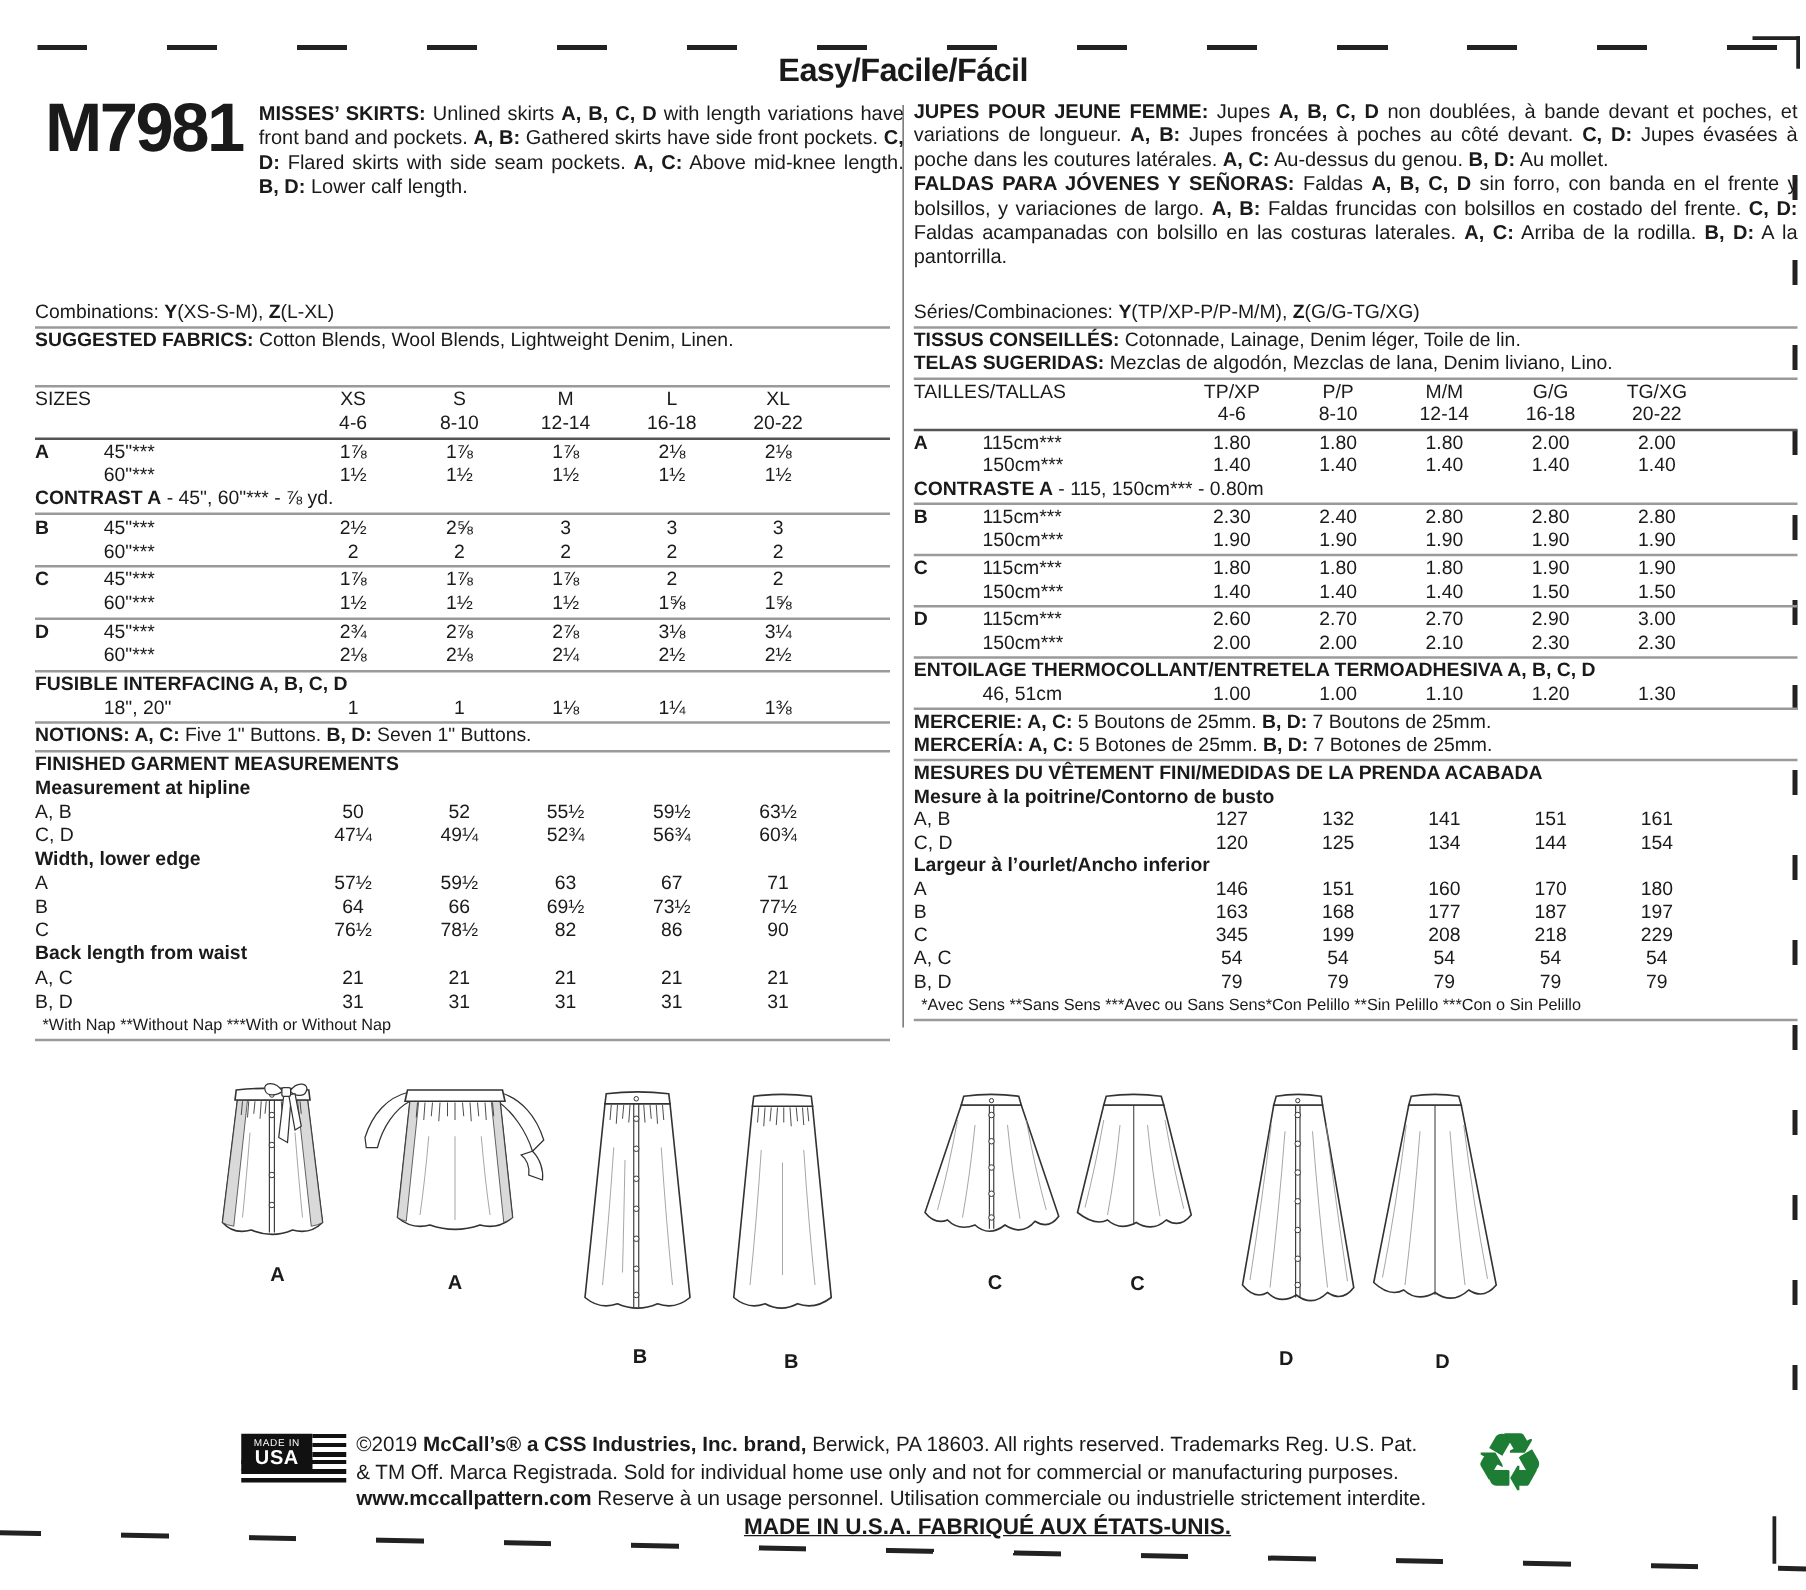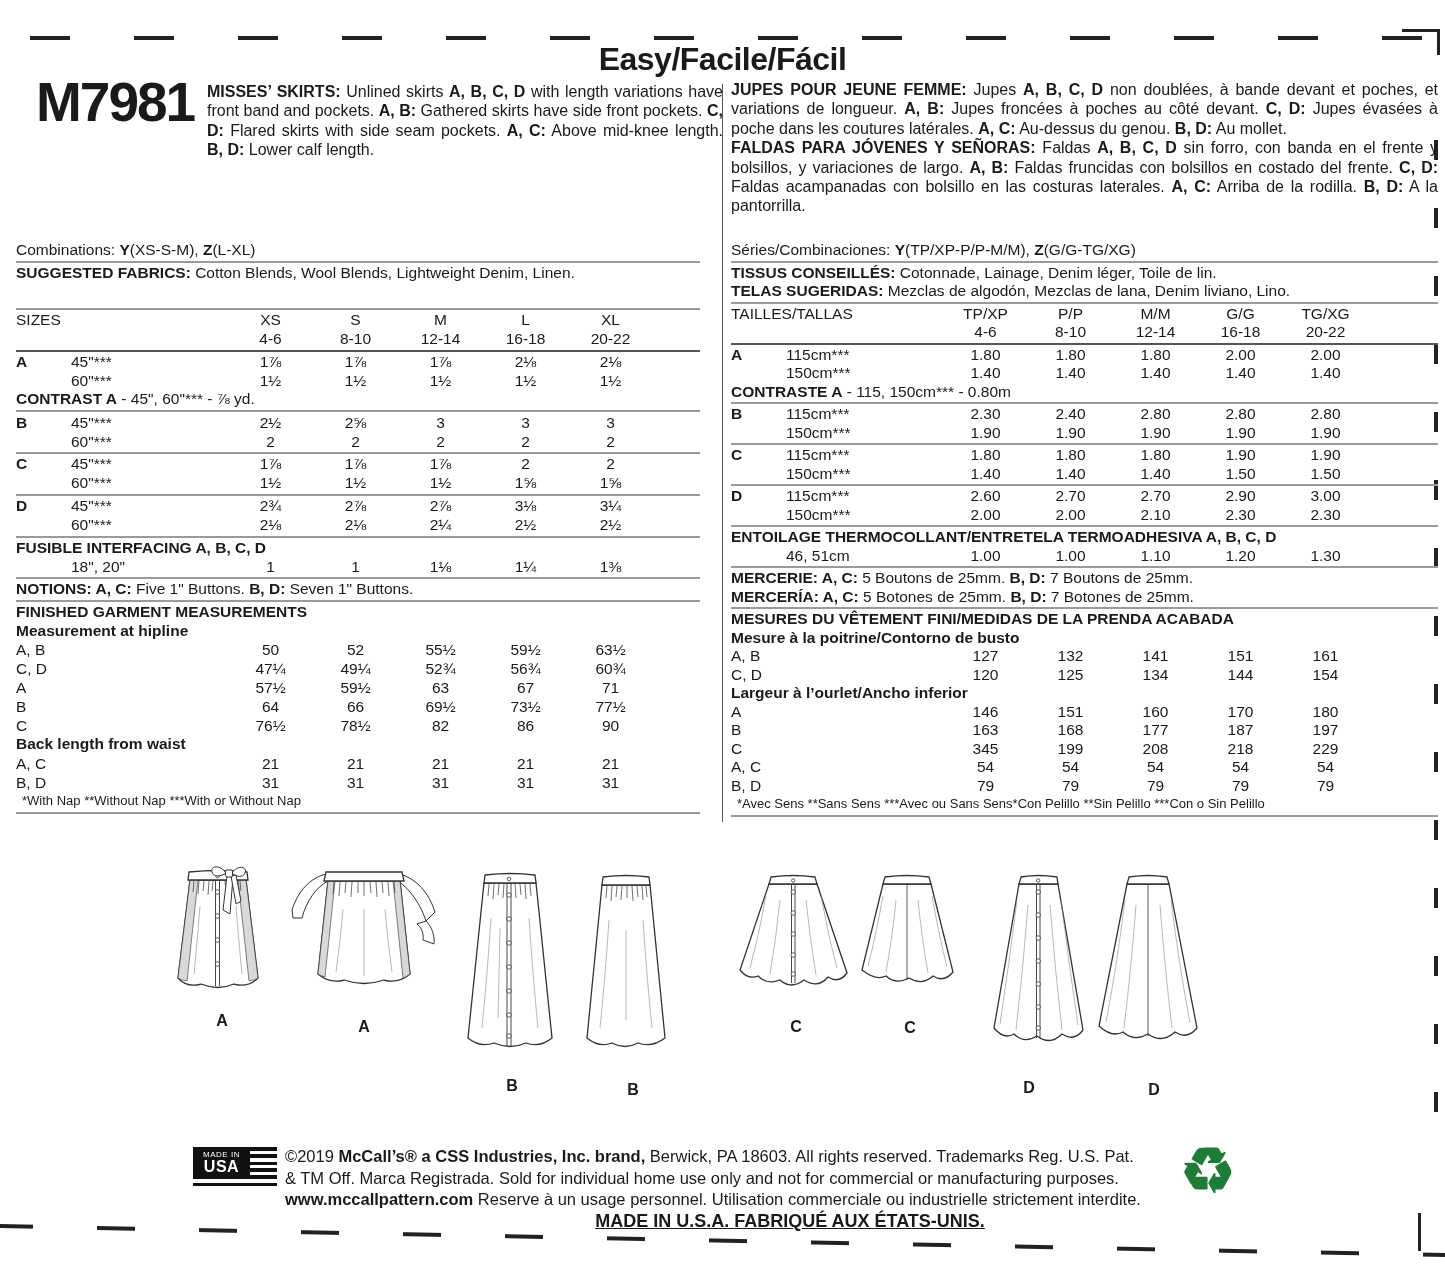--- a/index.html
+++ b/index.html
@@ -11,30 +11,30 @@
   .corner-h{position:absolute;left:1402px;top:29px;width:38px;height:3px;background:#222;}
   .corner-v{position:absolute;left:1437px;top:29px;width:3px;height:26px;background:#222;}
   .edge-dashes{position:absolute;left:1434px;top:140px;width:3.5px;height:1010px;
     background:repeating-linear-gradient(180deg,#222 0 20px,transparent 20px 68px);}
   .bottom-dash{position:absolute;left:-5px;top:1224px;width:1520px;height:3.5px;
     background:repeating-linear-gradient(90deg,#222 0 38px,transparent 38px 102px);
     transform:rotate(1.15deg);transform-origin:0 0;}
   .br-dash{position:absolute;left:1418px;top:1213px;width:3px;height:38px;background:#222;}
 
   .title{position:absolute;left:50%;top:41px;transform:translateX(-50%);
-    font-size:32px;font-weight:bold;letter-spacing:-0.5px;}
+    font-size:26px;font-weight:bold;letter-spacing:-0.5px;}
   .pattern-number{position:absolute;left:36px;top:70px;font-size:55px;font-weight:bold;
     letter-spacing:-2px;}
   .desc{position:absolute;font-size:16px;line-height:19.4px;text-align:justify;}
   .desc-en{left:207px;top:82px;width:516px;}
   .desc-multi{left:731px;top:80px;width:707px;}
   .col-divider{position:absolute;left:722px;top:84px;width:1px;height:738px;background:#555;}
 
   .col{position:absolute;top:241px;font-size:15.5px;}
-  .lcol{left:16px;width:684px;}
+  .lcol{left:28px;width:684px;}
   .rcol{left:731px;width:707px;}
   .trow{display:flex;align-items:center;height:18.9px;white-space:nowrap;}
   .rcol .trow{height:18.5px;}
   .trow.full{display:block;line-height:18.9px;}
   .rcol .trow.full{line-height:18.5px;}
   .tlabel{width:212px;flex:none;overflow:visible;}
   .tcell{width:85px;flex:none;text-align:center;}
   .lt{display:inline-block;width:55px;font-weight:bold;}
   .rule{height:2px;background:#9a9a9a;margin:1px 0;}
   .rule.dark{background:#555;}
@@ -198,20 +198,21 @@
         <div class="tcell">63½</div>
       </div>
       <div class="trow">
         <div class="tlabel">C, D</div>
         <div class="tcell">47¼</div>
         <div class="tcell">49¼</div>
         <div class="tcell">52¾</div>
         <div class="tcell">56¾</div>
         <div class="tcell">60¾</div>
       </div>
+      <div class="trow full"><b>Width, lower edge</b></div>
       <div class="trow">
         <div class="tlabel">A</div>
         <div class="tcell">57½</div>
         <div class="tcell">59½</div>
         <div class="tcell">63</div>
         <div class="tcell">67</div>
         <div class="tcell">71</div>
       </div>
       <div class="trow">
         <div class="tlabel">B</div>

